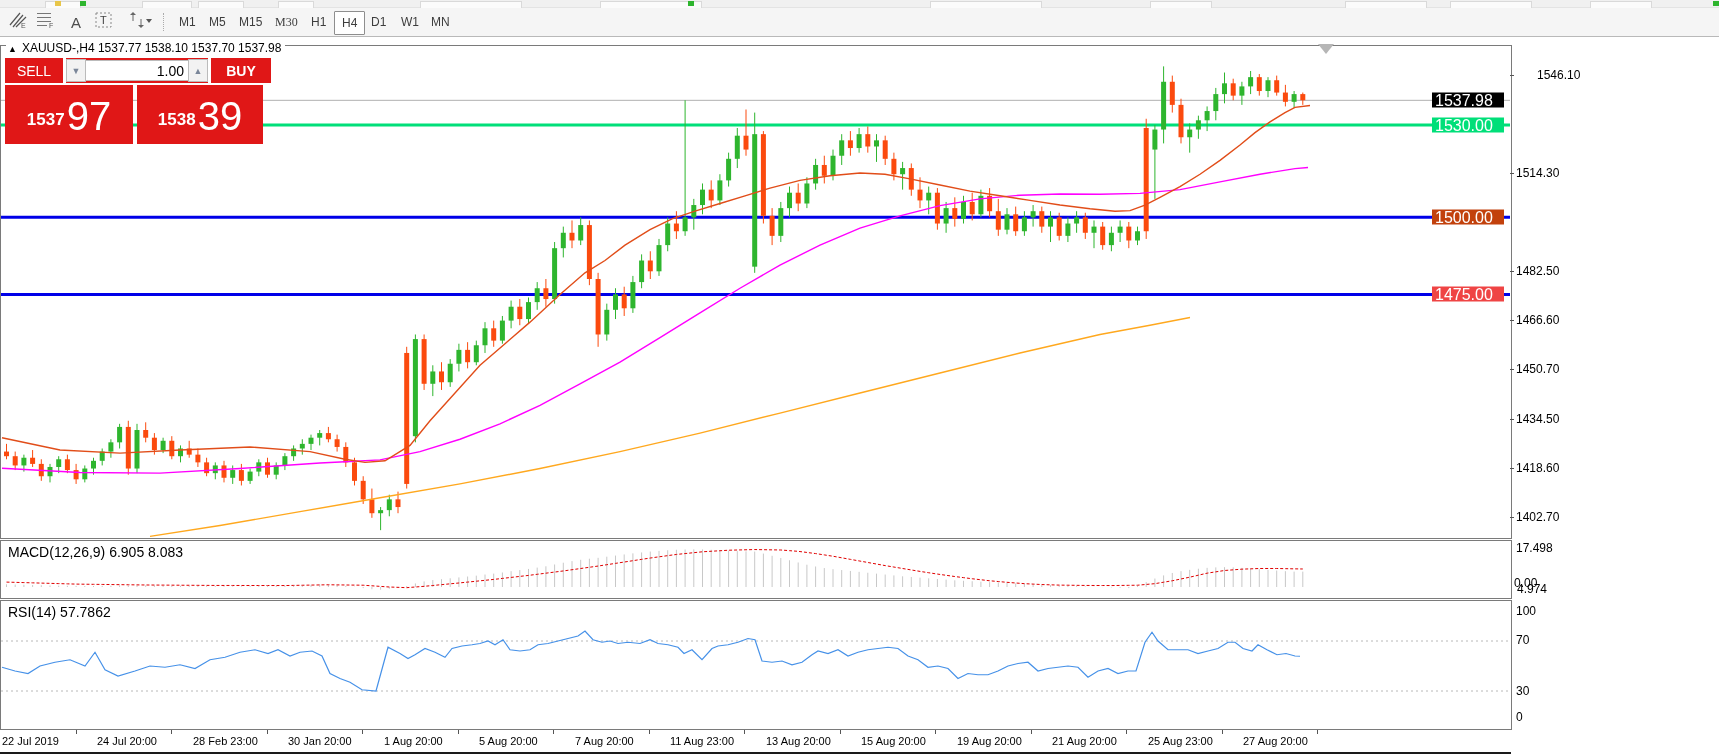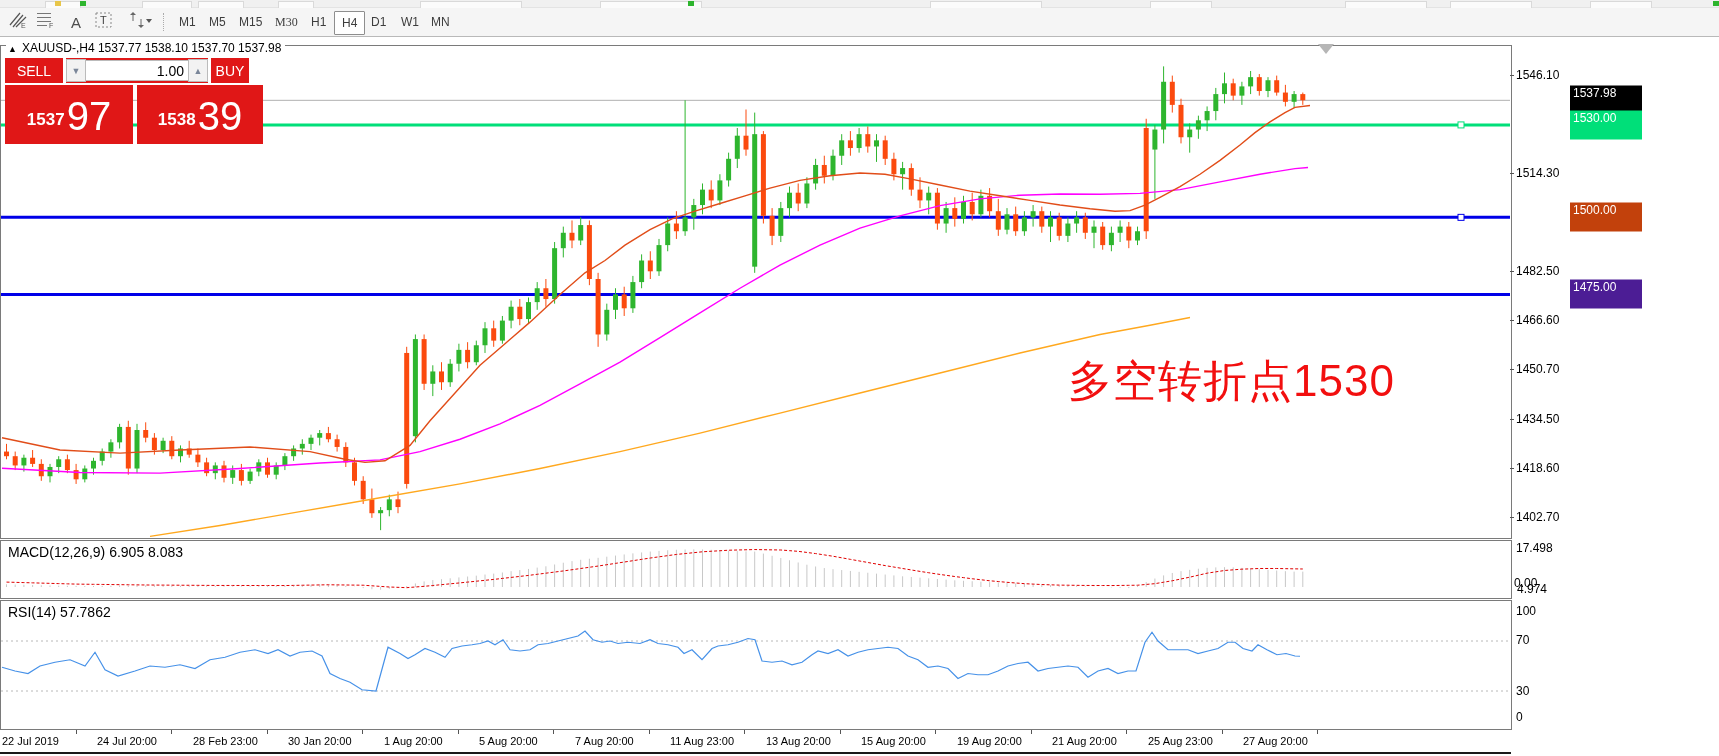--- a/index.html
+++ b/index.html
@@ -24,21 +24,21 @@
   .btn-red{position:absolute;background:#e01717;color:#fff;display:flex;align-items:center;justify-content:center;font-size:14px;cursor:pointer;}
   #vol{position:absolute;left:61px;top:0;width:142px;height:25px;background:#e01717;display:flex;align-items:center;}
   #vol .spin{width:20px;height:21px;background:#f2f2f2;border:1px solid #bbb;color:#7a8699;font-size:9px;display:flex;align-items:center;justify-content:center;cursor:pointer;}
   #vol input{width:94px;height:19px;border:1px solid #bbb;border-left:none;border-right:none;text-align:right;font-size:14px;padding:0 4px;color:#000;}
   .bigprice{position:absolute;top:27px;height:50px;background:#e01717;color:#fff;display:flex;align-items:flex-end;justify-content:center;padding-bottom:9px;cursor:pointer;}
   .bigprice .sm{font-size:17px;font-weight:bold;margin:0 2px 5px 0;}
   .bigprice .lg{font-size:40px;line-height:38px;}
   
   .ptick{position:absolute;left:1516px;font-size:12px;color:#000;transform:translateY(-50%);white-space:nowrap;}
   .pdash{position:absolute;left:1510px;width:4px;height:1px;background:#555;}
-  .badge{position:absolute;left:1570px;width:66px;height:29px;font-size:12px;color:#fff;text-align:left;padding:0 3px;transform:translateY(-50%);line-height:15px;white-space:nowrap;}
+  .badge{position:absolute;left:1432px;width:66px;height:15px;font-size:16px;color:#fff;text-align:left;padding:0 3px;transform:translateY(-50%);line-height:15px;white-space:nowrap;}
   .xlab{position:absolute;top:735px;font-size:11px;color:#000;white-space:nowrap;}
   .xtick{position:absolute;top:730px;width:1px;height:4px;background:#555;}
   .indlab{position:absolute;font-size:14px;color:#000;background:#fff;padding:0 2px;z-index:20;}
   
   #annot{position:absolute;left:1068px;top:352px;font-size:44px;color:#f20f0f;z-index:25;letter-spacing:1px;white-space:nowrap;}
   
   #shiftmark{position:absolute;left:1318px;top:44px;width:0;height:0;border-left:8px solid transparent;border-right:8px solid transparent;border-top:10px solid #b6b6b6;z-index:5;}
   svg{position:absolute;left:0;top:0;}
 </style>
 </head>
@@ -586,60 +586,59 @@
 
   <div id="symline"><span class="tri">▲</span><span>XAUUSD-,H4  1537.77 1538.10 1537.70 1537.98</span></div>
 
   <div id="panel">
     <div class="btn-red" style="left:0;top:0;width:58px;height:25px;">SELL</div>
     <div id="vol">
       <div class="spin">▼</div>
       <input value="1.00" style="">
       <div class="spin">▲</div>
     </div>
-    <div class="btn-red" style="left:206px;top:0;width:38px;height:25px;">BUY</div>
+    <div class="btn-red" style="left:206px;top:0;width:60px;height:25px;font-weight:bold;">BUY</div>
     <div class="bigprice" style="left:0;width:128px;">
       <span class="sm">1537</span>
       <span class="lg">97</span>
     </div>
     <div class="bigprice" style="left:132px;width:126px;">
       <span class="sm">1538</span>
       <span class="lg">39</span>
     </div>
   </div>
 
   <div class="indlab" style="left:6px;top:544px;">MACD(12,26,9) 6.905 8.083</div>
   <div class="indlab" style="left:6px;top:604px;">RSI(14) 57.7862</div>
   <div class="ptick" style="top:548px;">17.498</div>
   <div class="ptick" style="top:583px;left:1514px;">0.00</div>
   <div class="ptick" style="top:589px;left:1517px;">4.974</div>
 
-  <div id="annot">多空转折点1530</div>
 
   <div id="labels-holder">
       <div class="pdash" style="top: 75px;"></div>
-      <div class="ptick" style="top: 75px;">1546.10</div>
+      <div class="ptick" style="top: 75px; margin-left: 21px;">1546.10</div>
       <div class="pdash" style="top: 173px;"></div>
       <div class="ptick" style="top: 173px;">1514.30</div>
       <div class="pdash" style="top: 271px;"></div>
       <div class="ptick" style="top: 271px;">1482.50</div>
       <div class="pdash" style="top: 320px;"></div>
       <div class="ptick" style="top: 320px;">1466.60</div>
       <div class="pdash" style="top: 369px;"></div>
       <div class="ptick" style="top: 369px;">1450.70</div>
       <div class="pdash" style="top: 419px;"></div>
       <div class="ptick" style="top: 419px;">1434.50</div>
       <div class="pdash" style="top: 468px;"></div>
       <div class="ptick" style="top: 468px;">1418.60</div>
       <div class="pdash" style="top: 517px;"></div>
       <div class="ptick" style="top: 517px;">1402.70</div>
       <div class="badge" style="top: 100px; background: rgb(0, 0, 0);">1537.98</div>
       <div class="badge" style="top: 125px; background: rgb(0, 223, 121);">1530.00</div>
       <div class="badge" style="top: 217px; background: #c2410c;">1500.00</div>
-      <div class="badge" style="top: 294px; background: #4c1d95;">1475.00</div>
+      <div class="badge" style="top: 294px; background: #ef4444;">1475.00</div>
       <div class="xlab" style="left: 2px;">22 Jul 2019</div>
       <div class="xtick" style="left: 76px;"></div>
       <div class="xlab" style="left: 97px;">24 Jul 20:00</div>
       <div class="xtick" style="left: 171px;"></div>
       <div class="xlab" style="left: 193px;">28 Feb 23:00</div>
       <div class="xtick" style="left: 267px;"></div>
       <div class="xlab" style="left: 288px;">30 Jan 20:00</div>
       <div class="xtick" style="left: 362px;"></div>
       <div class="xlab" style="left: 384px;">1 Aug 20:00</div>
       <div class="xtick" style="left: 458px;"></div>

